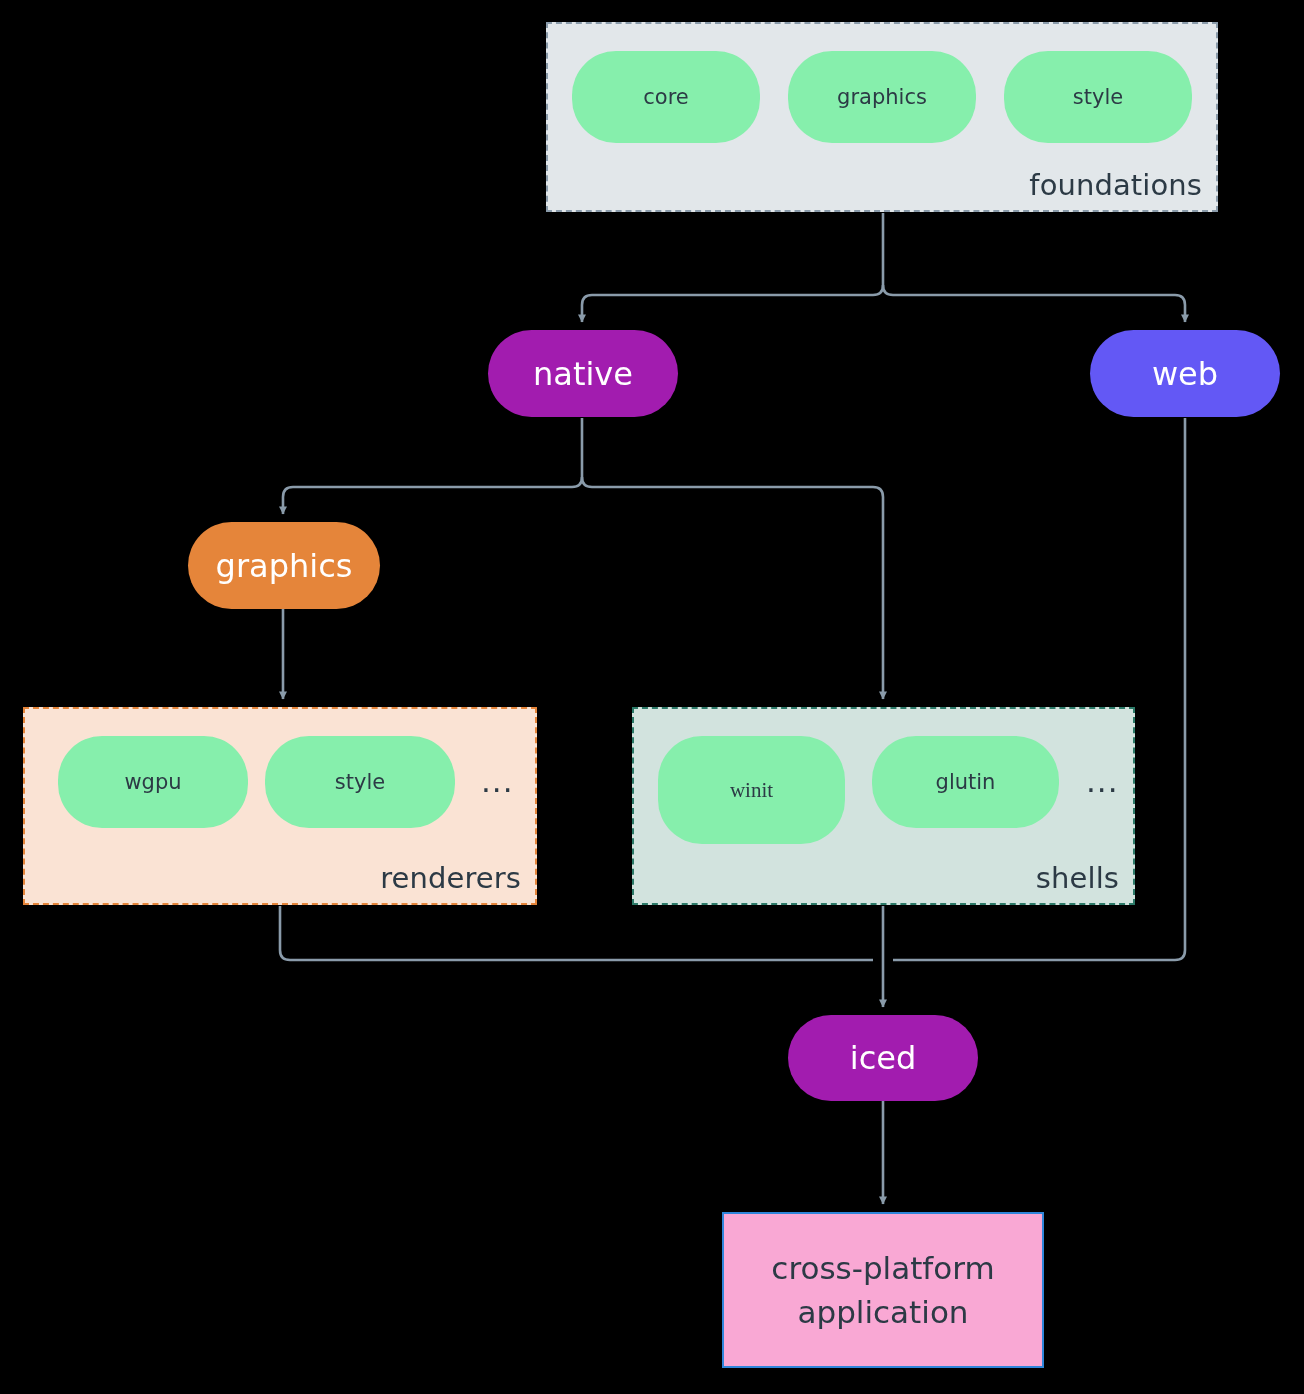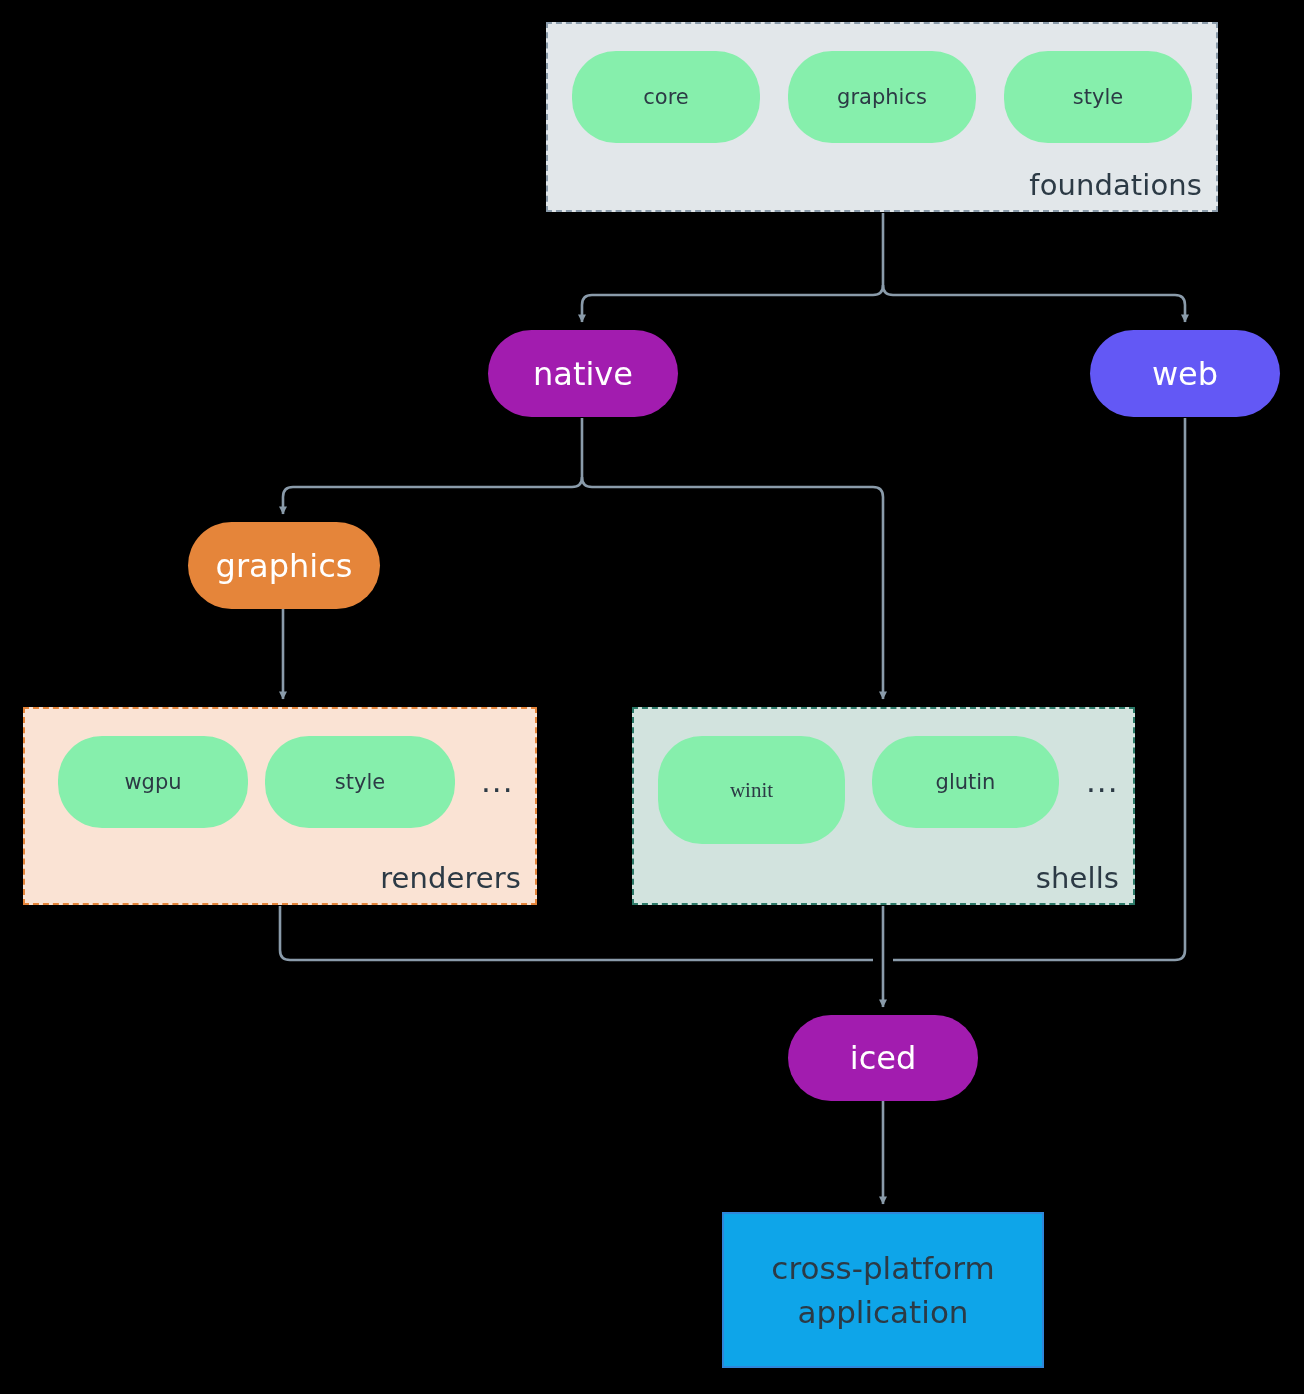--- a/index.html
+++ b/index.html
@@ -118,21 +118,21 @@
   #node-iced     { left: 788px;  top: 1015px; width: 190px; height: 86px; background: #a21caf; }
 
   
   #node-application {
     position: absolute;
     box-sizing: border-box;
     left: 722px;
     top: 1212px;
     width: 322px;
     height: 156px;
-    background: #0ea5e9;
+    background: #f9a8d4;
     border: 2px solid #2F86DA;
     display: flex;
     flex-direction: column;
     align-items: center;
     justify-content: center;
     font-size: 31px;
     color: #2C3A45;
     line-height: 1.42;
     text-align: center;
   }

